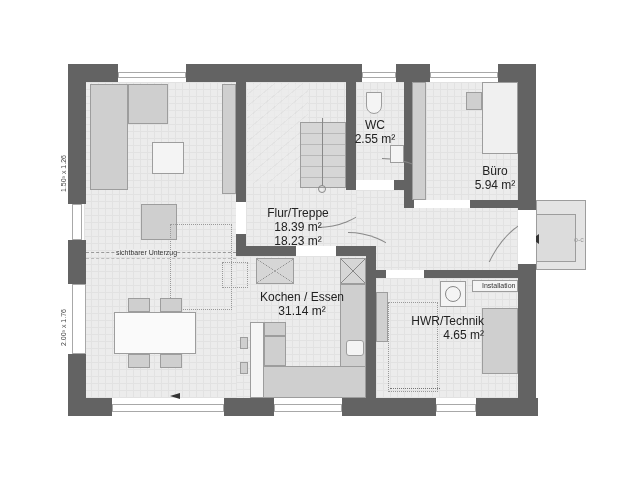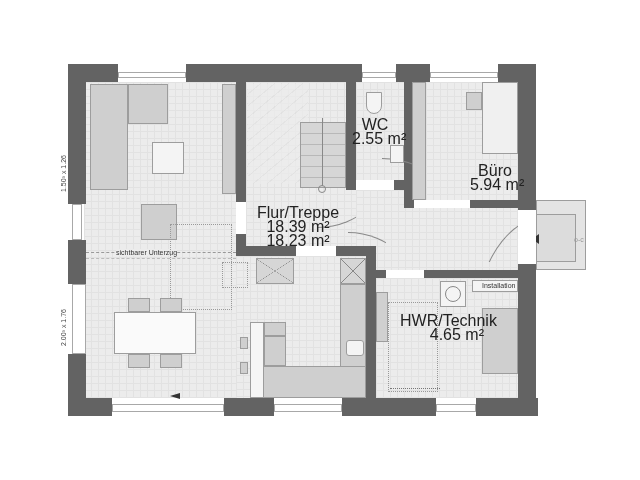--- a/index.html
+++ b/index.html
@@ -6,21 +6,21 @@
   body{width:640px;height:480px;position:relative;overflow:hidden;font-family:"Liberation Sans",sans-serif;}
   .abs{position:absolute;}
   .wall{position:absolute;background:#636363;}
   .floor{position:absolute;background:#ececec;
     background-image:linear-gradient(#e2e2e2 1px,transparent 1px),linear-gradient(90deg,#e2e2e2 1px,transparent 1px);
     background-size:7px 7px;}
   .win{position:absolute;background:#fff;border:1px solid #a8a8a8;box-sizing:border-box;}
   .gap{position:absolute;background:#fff;}
   .furn{position:absolute;background:#cfcfcf;border:1px solid #9d9d9d;box-sizing:border-box;}
   .furnl{position:absolute;background:#f4f4f4;border:1px solid #9d9d9d;box-sizing:border-box;}
-  .label{position:absolute;text-align:center;color:#222;font-size:16px;line-height:14px;white-space:nowrap;}
+  .label{position:absolute;text-align:center;color:#222;font-size:12px;line-height:14px;white-space:nowrap;}
   .small{position:absolute;font-size:7px;color:#333;white-space:nowrap;}
   .dim{position:absolute;font-size:7px;color:#444;white-space:nowrap;transform:rotate(-90deg);transform-origin:left top;}
   .dotted{position:absolute;border:1px dotted #999;box-sizing:border-box;}
   .arc{position:absolute;border:1px solid #888;box-sizing:border-box;}
 </style>
 </head>
 <body>
 
 <div class="floor" style="left:84px;top:82px;width:152px;height:316px;"></div>
 <div class="floor" style="left:246px;top:82px;width:110px;height:166px;"></div>
@@ -143,20 +143,22 @@
 </div>
 <div class="label" style="left:352px;top:118px;width:46px;">
   <div>WC</div>
   <div>2.55 m²</div>
 </div>
 <div class="label" style="left:470px;top:164px;width:50px;">
   <div>Büro</div>
   <div>5.94 m²</div>
 </div>
 <div class="label" style="left:252px;top:290px;width:100px;">
+  <div>Kochen / Essen</div>
+  <div>31.14 m²</div>
 </div>
 <div class="label" style="left:400px;top:314px;width:84px;text-align:right;">
   <div>HWR/Technik</div>
   <div>4.65 m²</div>
 </div>
 
 <div class="dim" style="left:60px;top:192px;">1.50³ x 1.26</div>
 <div class="dim" style="left:60px;top:346px;">2.00³ x 1.76</div>
 
 </body></html>

